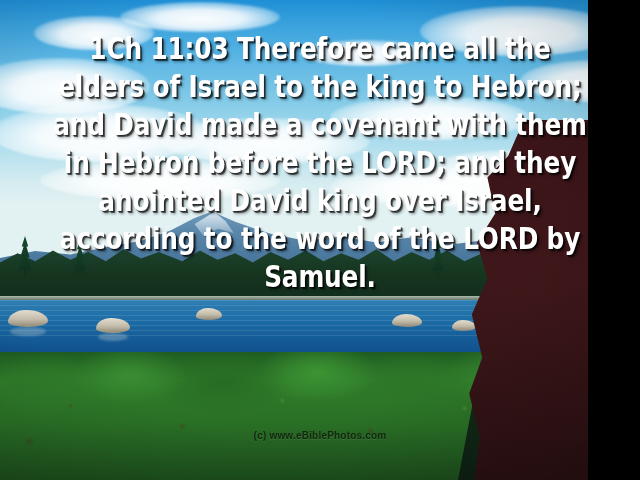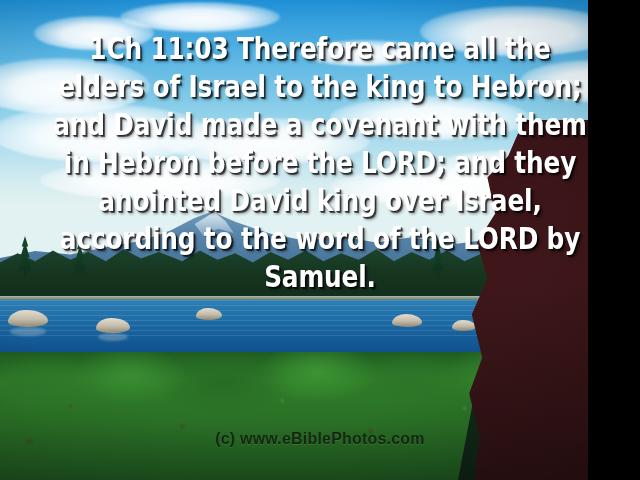--- a/index.html
+++ b/index.html
@@ -204,21 +204,21 @@
 
   
   #watermark {
     position: absolute;
     left: 0; top: 430px;
     width: 640px;
     text-align: center;
     color: rgba(15,22,12,.82);
     font-family: "Liberation Sans", sans-serif;
     font-weight: 700;
-    font-size: 16px;
+    font-size: 10px;
     letter-spacing: .2px;
     text-shadow: 0 1px 0 rgba(150,190,130,.18);
   }
 </style>
 </head>
 <body>
 
 <div id="scene">
 
   <div class="layer sky"></div>

